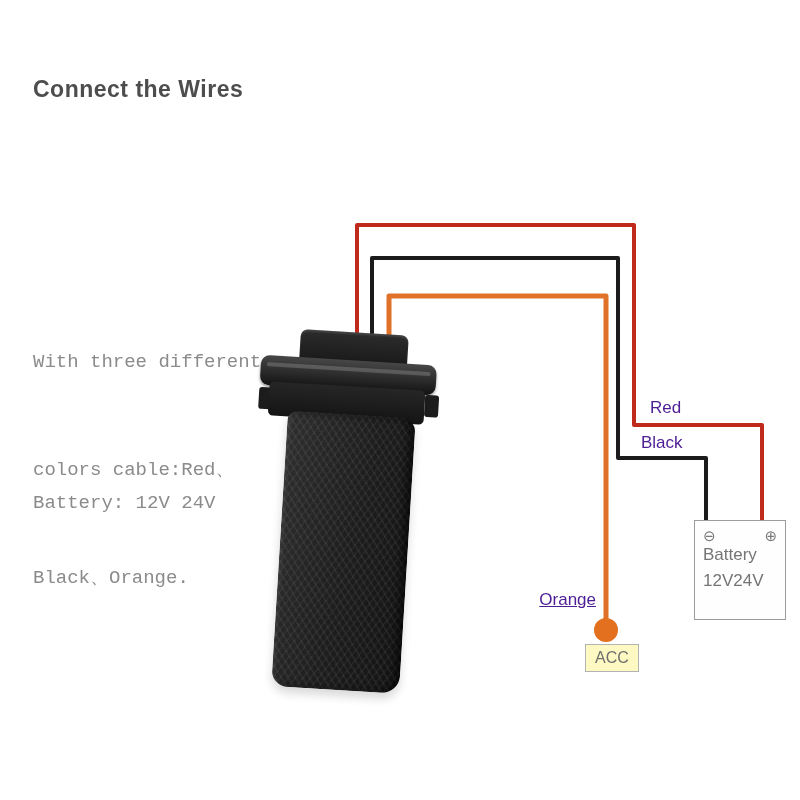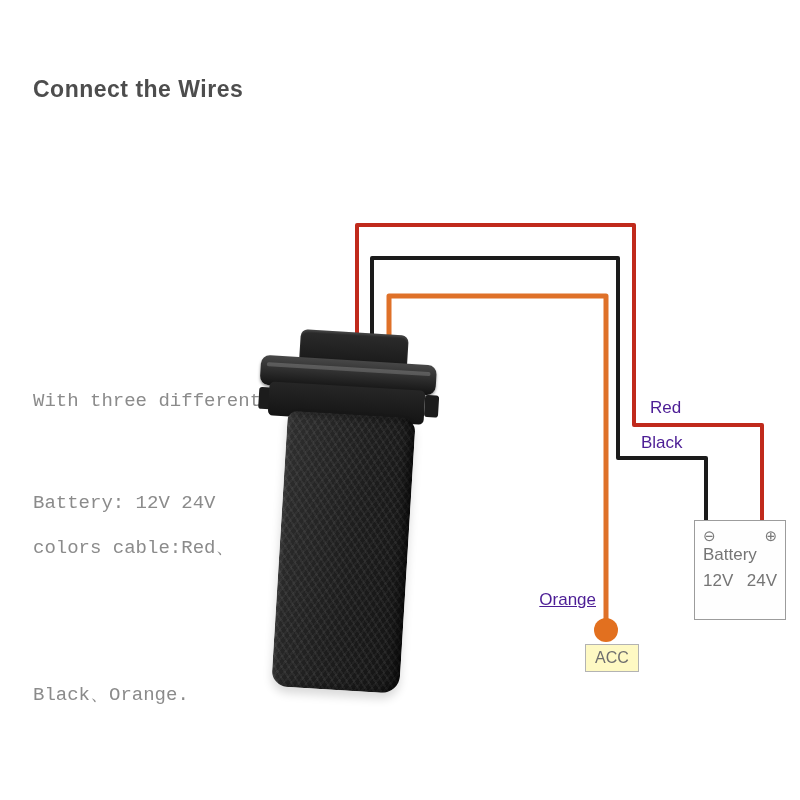--- a/index.html
+++ b/index.html
@@ -14,21 +14,21 @@
     position:absolute;left:33px;top:76px;
     font-size:23px;font-weight:bold;color:#4d4d4d;
     letter-spacing:0.5px;
   }
   .desc{
     position:absolute;left:33px;top:272px;
     font-family:"Liberation Mono","DejaVu Sans Mono",monospace;
     font-size:19px;color:#8b8b8b;line-height:36px;
     white-space:pre;
   }
-  .desc span{display:block;margin-top:39px;}
+  .desc span{display:block;}
   .battery-note{
     position:absolute;left:33px;top:492px;
     font-family:"Liberation Mono","DejaVu Sans Mono",monospace;
     font-size:19px;color:#8b8b8b;
   }
   svg.wires{position:absolute;left:0;top:0;}
 
   
   .device{
     position:absolute;left:252px;top:330px;width:180px;height:362px;
@@ -102,21 +102,21 @@
     color:#757575;
   }
   .terminals{
     display:flex;justify-content:space-between;
     font-size:15px;color:#7a7a7a;
   }
   .battery-name{
     font-size:17px;color:#757575;
   }
   .battery-volts{
-    margin-top:6px;display:flex;justify-content:space-between;
+    margin-top:6px;display:flex;justify-content:flex-start;
     font-size:17px;color:#757575;
   }
 </style>
 </head>
 <body>
 
 <div class="canvas">
 
   <div class="page-title">Connect the Wires</div>
 

